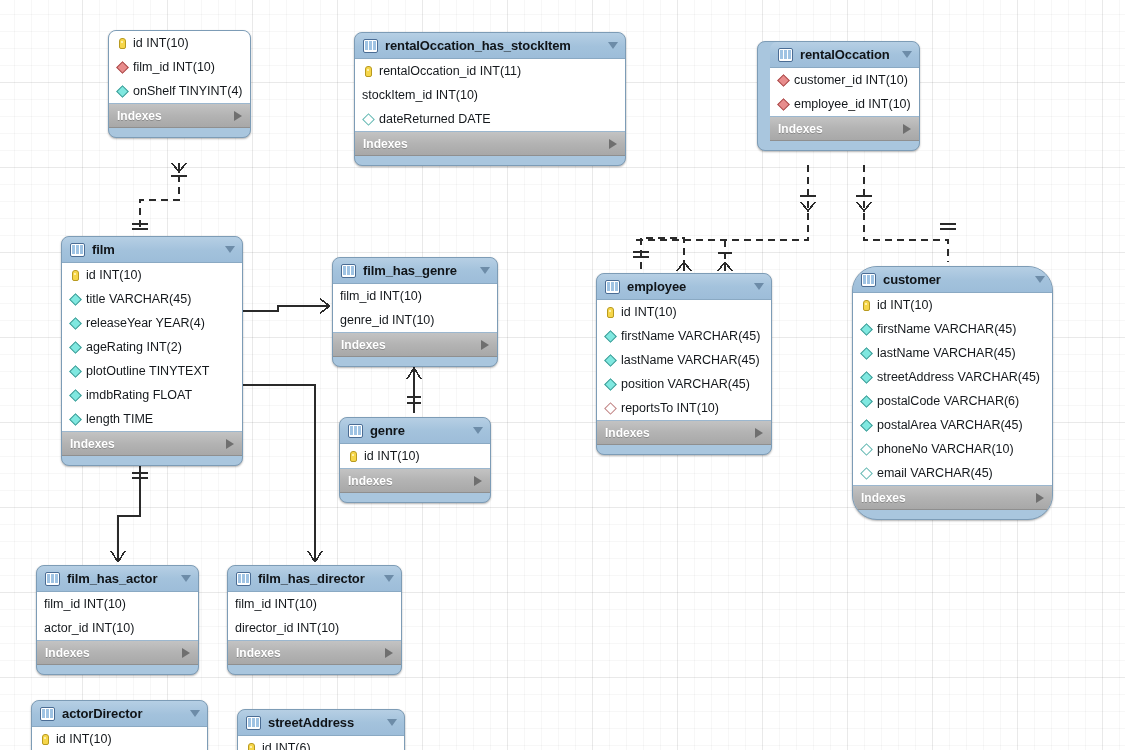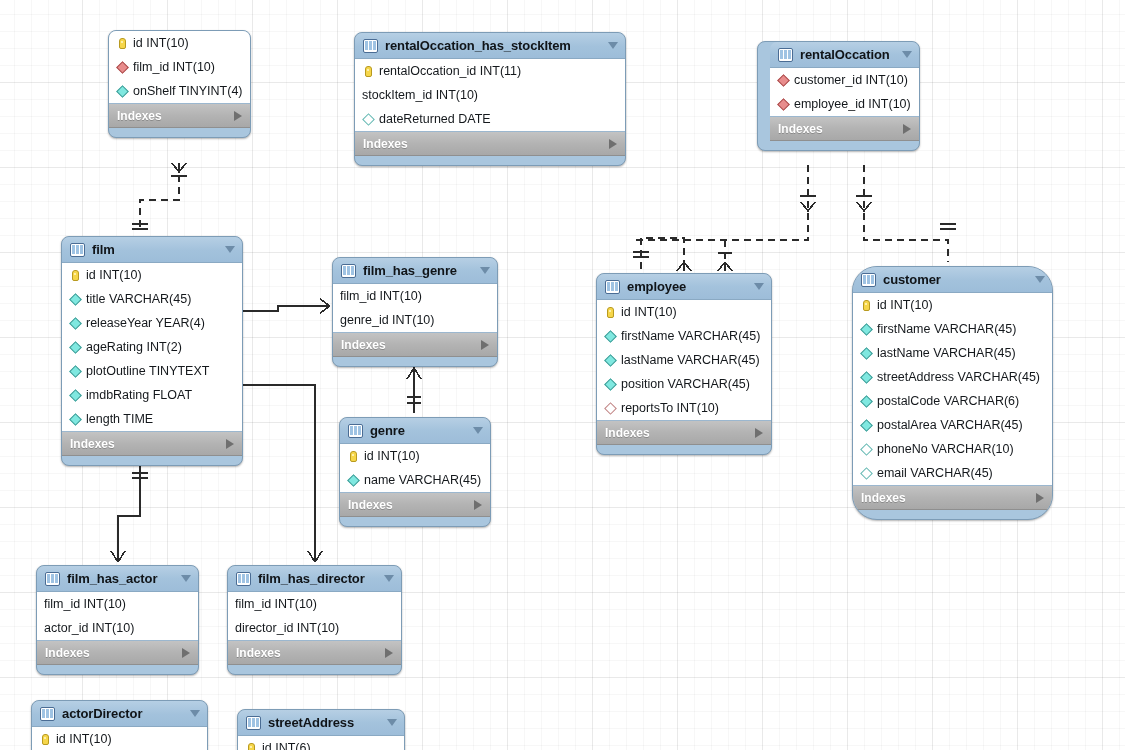--- a/index.html
+++ b/index.html
@@ -506,26 +506,20 @@
           <span class="tbl-title">genre</span>
           <span class="caret"></span>
         </div>
         <div class="tbl-cols">
           <div class="col">
             <span class="ci">
               <span class="ci-key"></span>
             </span>
             <span>id INT(10)</span>
           </div>
-          <div class="col">
-            <span class="ci">
-              <span class="dia dia-cyan"></span>
-            </span>
-            <span>name VARCHAR(45)</span>
-          </div>
         </div>
         <div class="tbl-idx">
           <span class="idx-label">Indexes</span>
           <span class="idx-arrow"></span>
         </div>
       </div>
       <div class="tbl" style="left: 36px; top: 565px; width: 163px;">
         <div class="tbl-head">
           <span class="tbl-icon"></span>
           <span class="tbl-title">film_has_actor</span>

